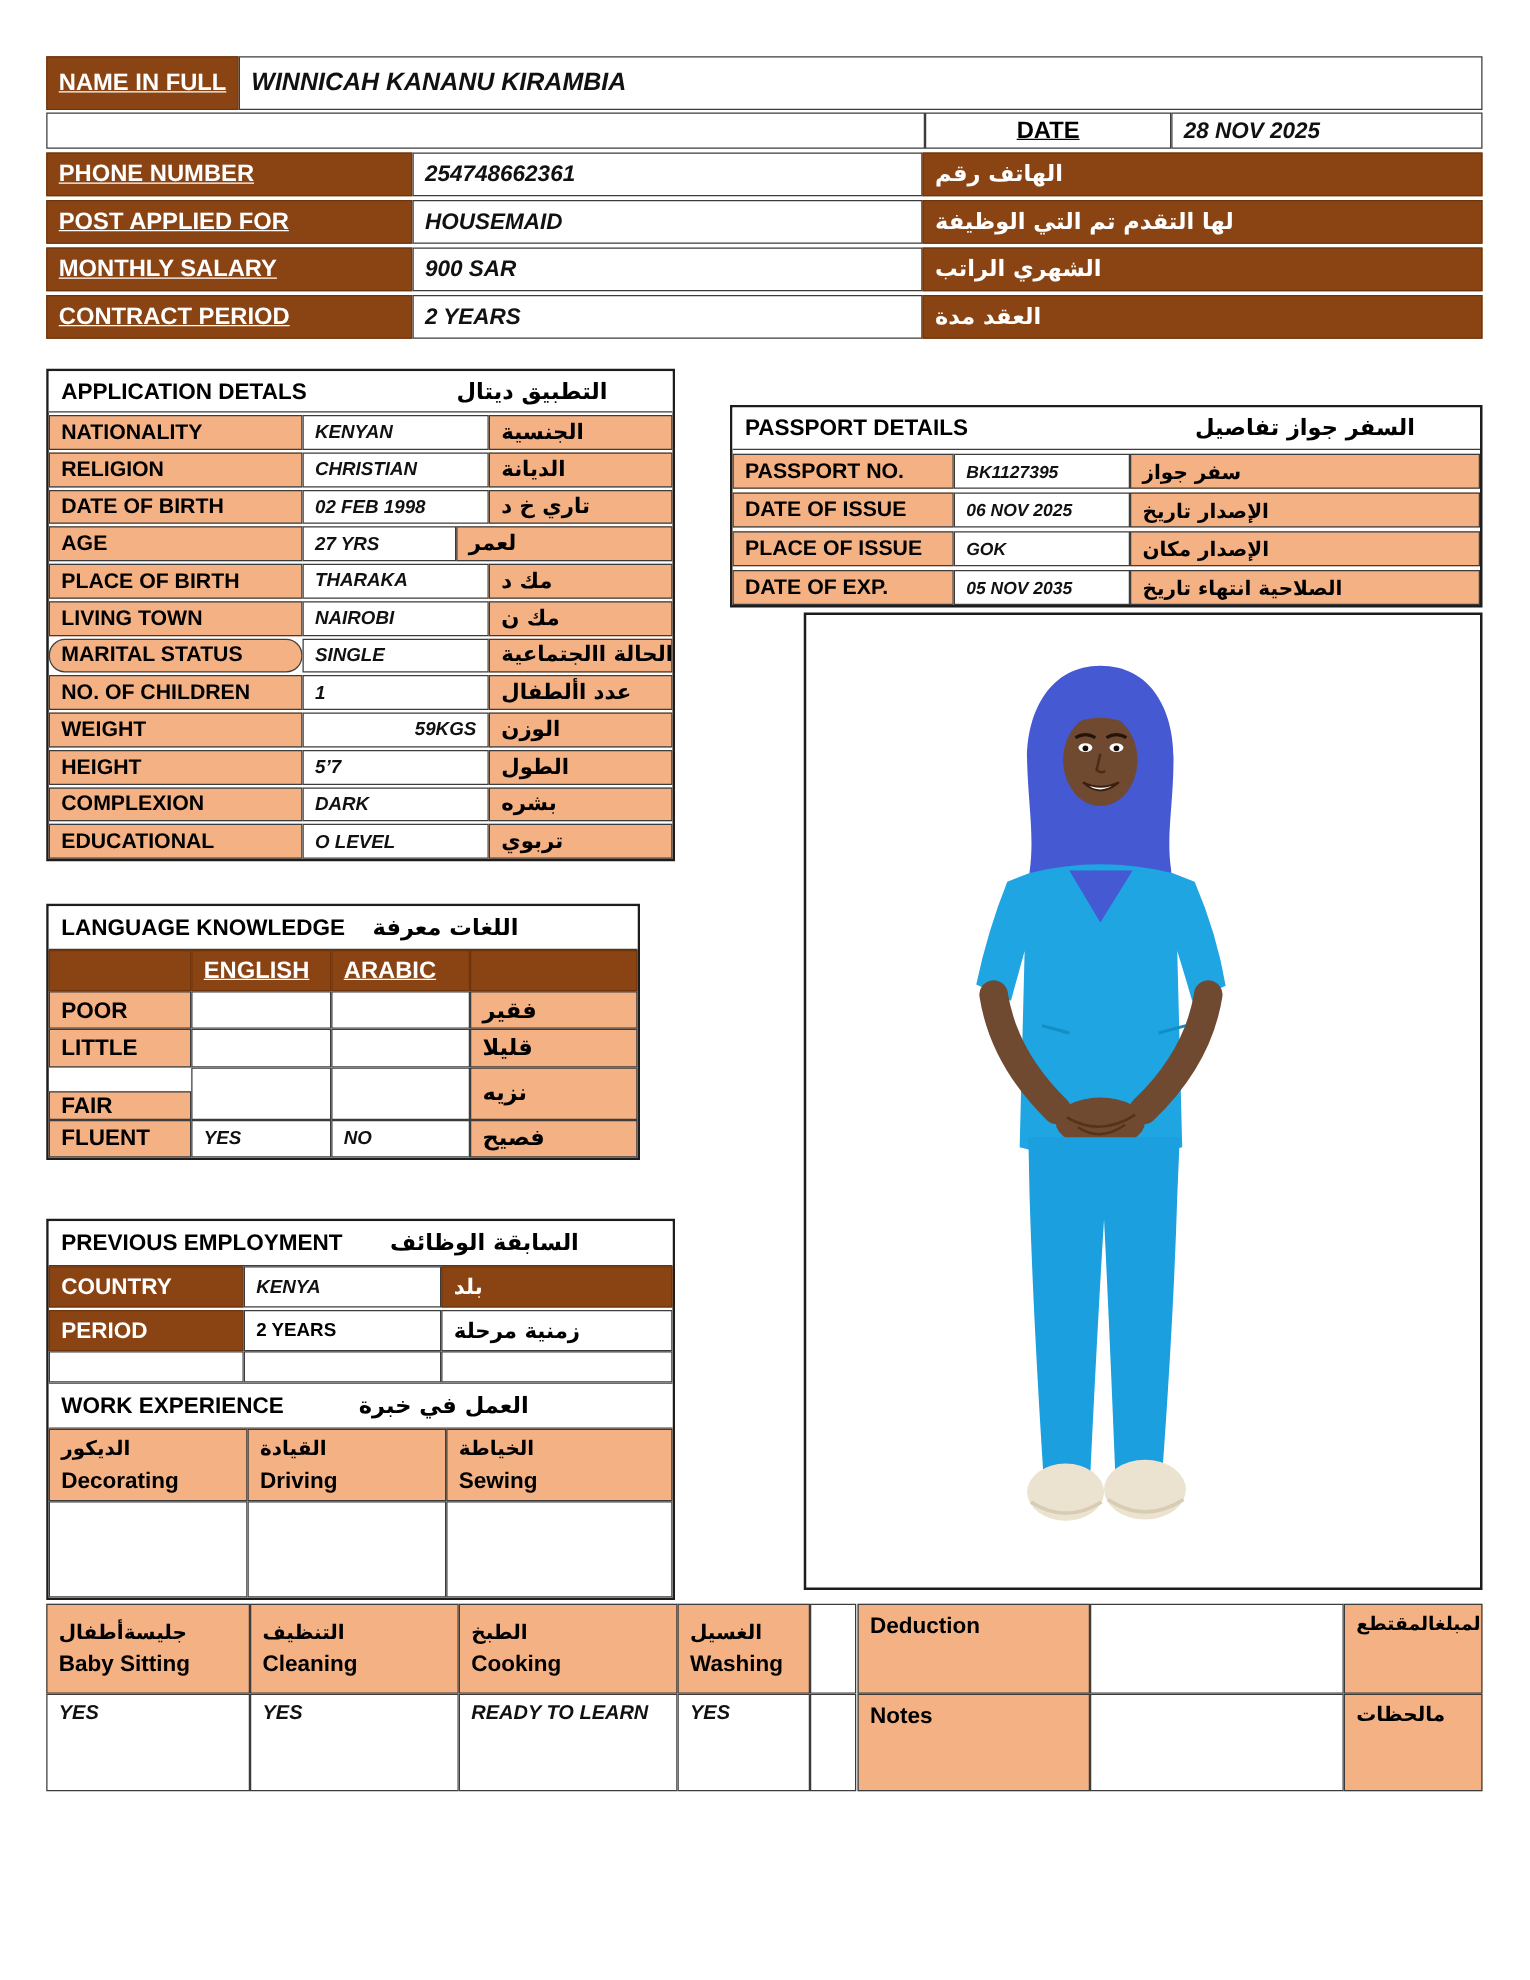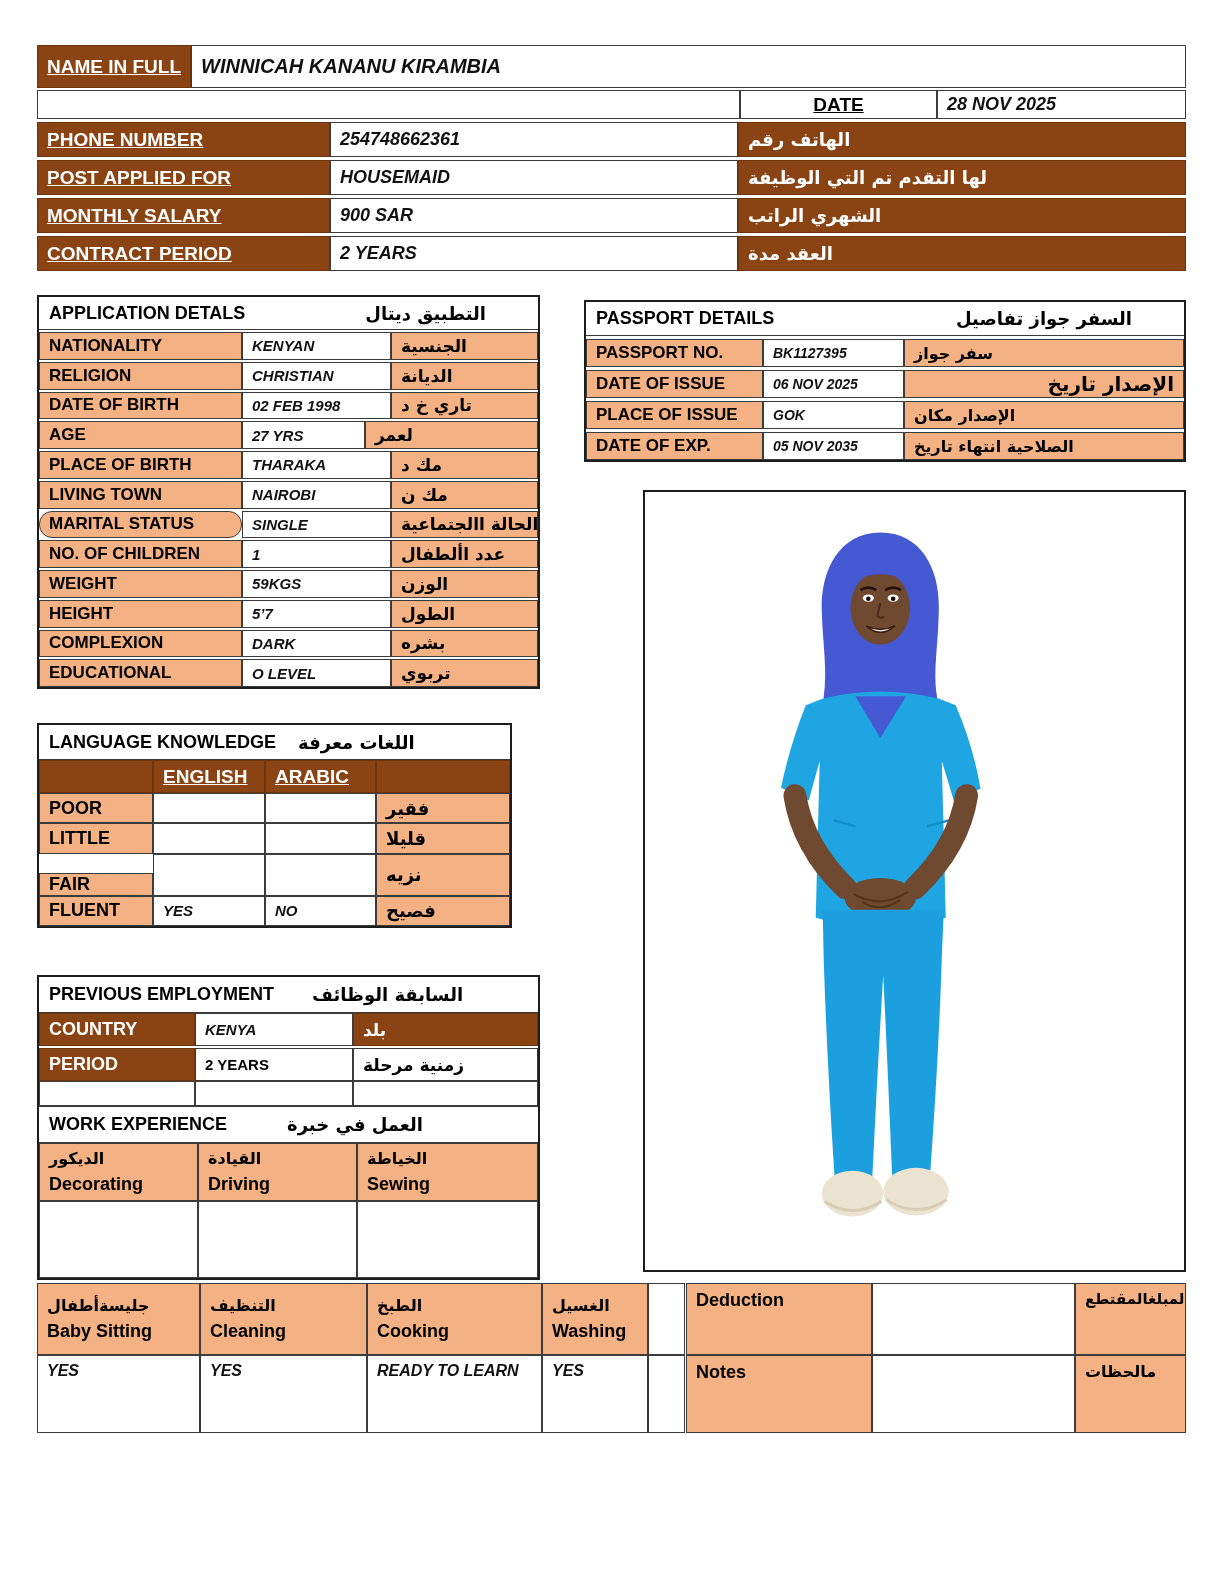--- a/index.html
+++ b/index.html
@@ -192,21 +192,21 @@
             <span class="val" style="font-size:15px;">1</span>
           </div>
         <div class="cell orange ar" style="flex:1;font-size:17px;">
             <span>عدد األطفال</span>
           </div>
       </div>
       <div class="t-row" style="flex:1;">
         <div class="cell orange lbl17" style="width:203px;">
             <span>WEIGHT</span>
           </div>
-        <div class="cell whitec" style="width:149px;">
+        <div class="cell whitec" style="width:149px;justify-content:flex-end;">
             <span class="val" style="font-size:15px;">59KGS</span>
           </div>
         <div class="cell orange ar" style="flex:1;font-size:17px;">
             <span>الوزن</span>
           </div>
       </div>
       <div class="t-row" style="flex:1;">
         <div class="cell orange lbl17" style="width:203px;">
             <span>HEIGHT</span>
           </div>
@@ -235,21 +235,21 @@
         <div class="cell whitec" style="width:149px;">
             <span class="val" style="font-size:15px;">O LEVEL</span>
           </div>
         <div class="cell orange ar" style="flex:1;font-size:17px;">
             <span>تربوي</span>
           </div>
       </div>
     </div>
   </div>
 
-  <div class="abs tbl" style="left:584px;top:300px;width:602px;height:162px;">
+  <div class="abs tbl" style="left:584px;top:324px;width:602px;height:162px;">
     <div class="sechdr" style="height:33px;">
       <span>PASSPORT DETAILS</span>
       <span class="ar" style="margin-left:auto;margin-right:42px;">السفر جواز تفاصيل</span>
     </div>
     <div style="display:flex;flex-direction:column;gap:3px;flex:1;padding-top:3px;">
       <div class="t-row" style="flex:1;">
         <div class="cell orange lbl17" style="width:177px;">
             <span>PASSPORT NO.</span>
           </div>
         <div class="cell whitec" style="width:141px;">
@@ -259,21 +259,21 @@
             <span>سفر جواز</span>
           </div>
       </div>
       <div class="t-row" style="flex:1;">
         <div class="cell orange lbl17" style="width:177px;">
             <span>DATE OF ISSUE</span>
           </div>
         <div class="cell whitec" style="width:141px;">
             <span class="val" style="font-size:14px;">06 NOV 2025</span>
           </div>
-        <div class="cell orange ar" style="flex:1;font-size:20px;justify-content:flex-end;">
+        <div class="cell orange ar" style="flex:1;font-size:16px;">
             <span>الإصدار تاريخ</span>
           </div>
       </div>
       <div class="t-row" style="flex:1;">
         <div class="cell orange lbl17" style="width:177px;">
             <span>PLACE OF ISSUE</span>
           </div>
         <div class="cell whitec" style="width:141px;">
             <span class="val" style="font-size:14px;">GOK</span>
           </div>

